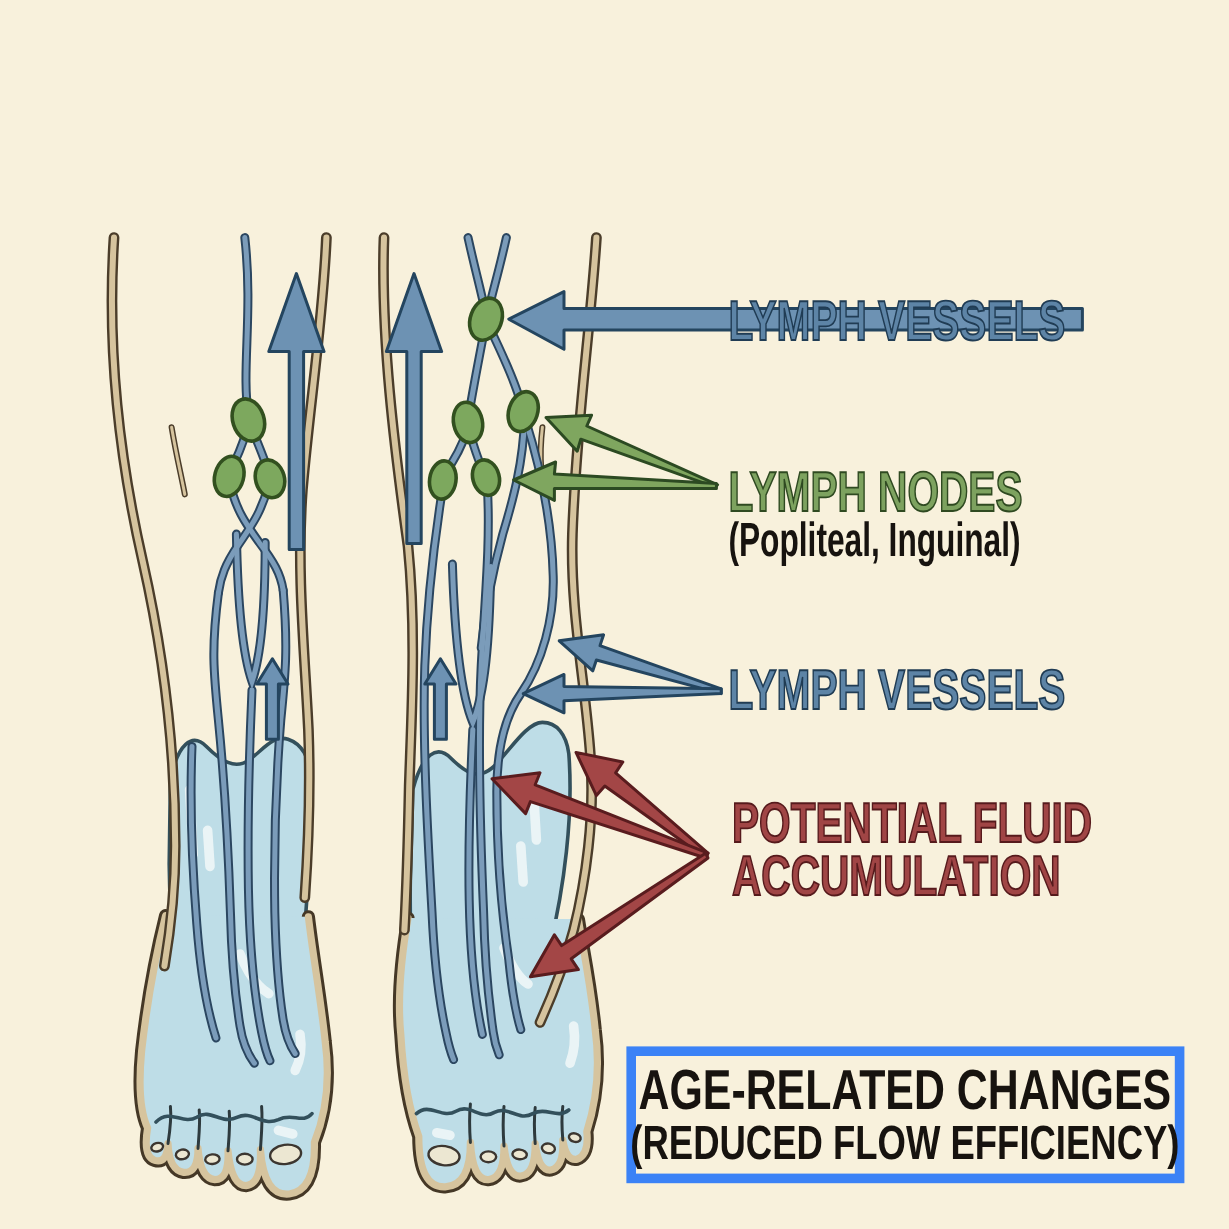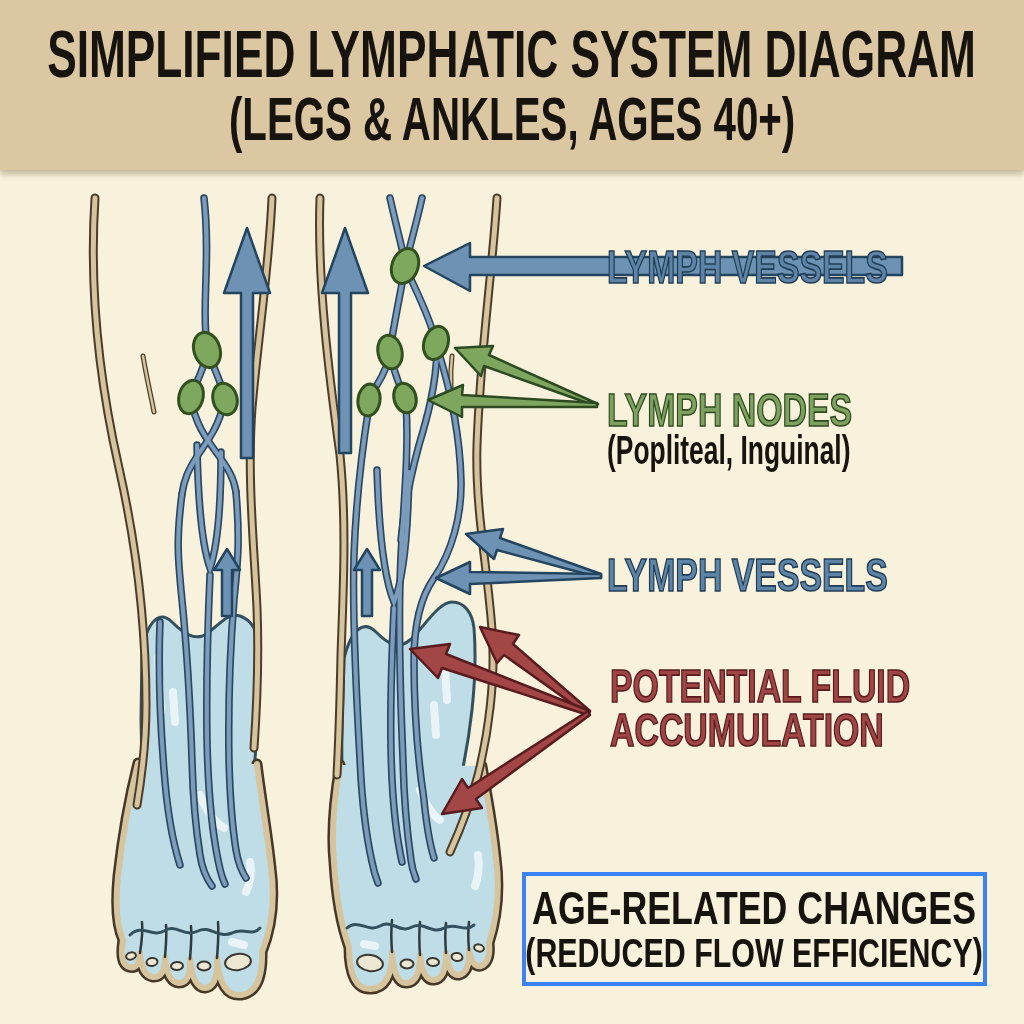--- a/index.html
+++ b/index.html
@@ -24,21 +24,21 @@
   .lbl-red  {color:#a04545;-webkit-text-stroke:1.6px #561a1c;}
   .lbl-dark {color:#17130f;}
   #lbl-vessels-1{left:607px;top:239px;font-size:47px;}
   #lbl-nodes    {left:607px;top:382px;font-size:47px;}
   #lbl-nodes-sub{left:607px;top:428px;font-size:40px;transform:scaleX(.66);}
   #lbl-vessels-2{left:607px;top:547px;font-size:47px;}
   #lbl-fluid    {left:610px;top:664px;font-size:47px;line-height:.93;}
 
   
   .callout{position:absolute;z-index:3;left:522px;top:872px;width:465px;height:114px;
-           border:4px solid #3b82f6;box-sizing:border-box;background:#f8f1dc;
+           border:8px solid #3b82f6;box-sizing:border-box;background:#f8f1dc;
            display:flex;flex-direction:column;align-items:center;justify-content:center;}
   .callout .c1{font-size:47px;font-weight:bold;color:#17130f;white-space:nowrap;
                transform:scaleX(.76);line-height:1.0;}
   .callout .c2{font-size:40px;font-weight:bold;color:#17130f;white-space:nowrap;
                transform:scaleX(.76);line-height:1.1;}
 
   
   .fluid{fill:#bedde7;stroke:#33505c;stroke-width:3;stroke-linejoin:round;}
   .foot-dk{fill:#bedde7;stroke:#453826;stroke-width:11;stroke-linejoin:round;stroke-linecap:round;}
   .foot{fill:#bedde7;stroke:#d6c49e;stroke-width:6;stroke-linejoin:round;stroke-linecap:round;}
@@ -223,24 +223,20 @@
       <polygon class="arr-green" points="598,404 489,355 493,346 455,348 481,376 484,366 596,406"></polygon>
       <polygon class="arr-green" points="597,403 462,395 463,385 428,400 462,417 462,407 597,407"></polygon>
       <polygon class="arr-blue" points="601,574 500,538 503,529 466,534 494,559 497,550 601,578"></polygon>
       <polygon class="arr-blue" points="601,574 470,572 470,562 436,578 470,594 470,584 601,578"></polygon>
       <polygon class="arr-red" points="590,711 513,644 519,635 480,627 497,663 504,655 588,715"></polygon>
       <polygon class="arr-red" points="590,711 446,654 450,644 410,649 438,678 442,668 588,715"></polygon>
       <polygon class="arr-red" points="588,711 468,788 462,779 442,814 482,808 476,799 590,715"></polygon>
     </g>
   </svg>
 
-  <div class="header">
-    <div class="title-line t1">SIMPLIFIED LYMPHATIC SYSTEM DIAGRAM</div>
-    <div class="title-line t2">(LEGS &amp; ANKLES, AGES 40+)</div>
-  </div>
 
   <div id="lbl-vessels-1" class="lbl lbl-blue cond">LYMPH VESSELS</div>
 
   <div id="lbl-nodes" class="lbl lbl-green cond">LYMPH NODES</div>
 
   <div id="lbl-nodes-sub" class="lbl lbl-dark">(Popliteal, Inguinal)</div>
 
   <div id="lbl-vessels-2" class="lbl lbl-blue cond">LYMPH VESSELS</div>
 
   <div id="lbl-fluid" class="lbl lbl-red cond">

